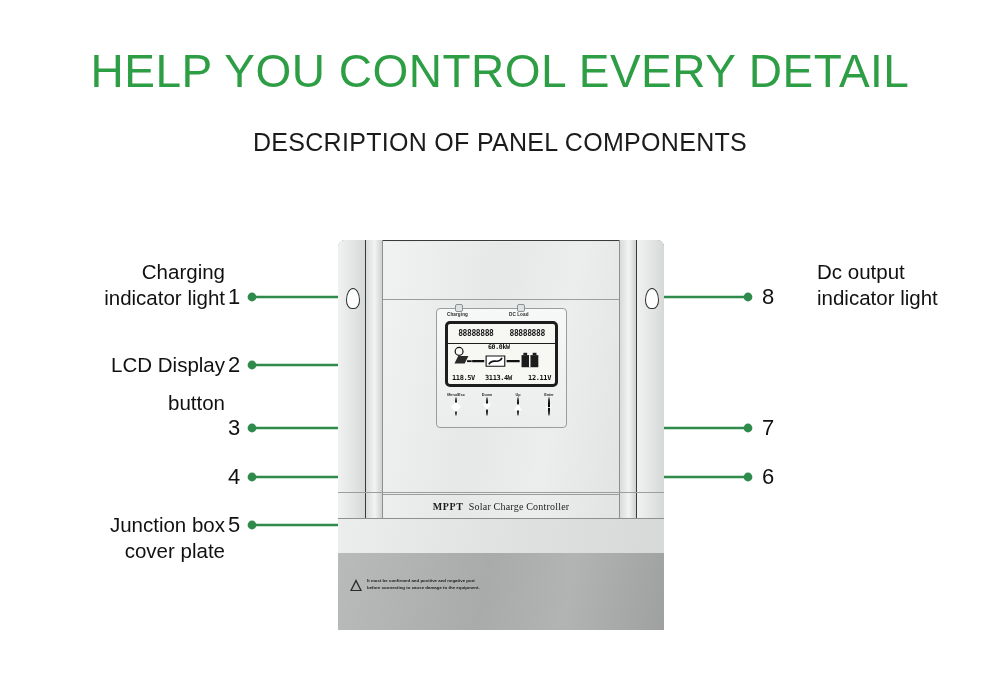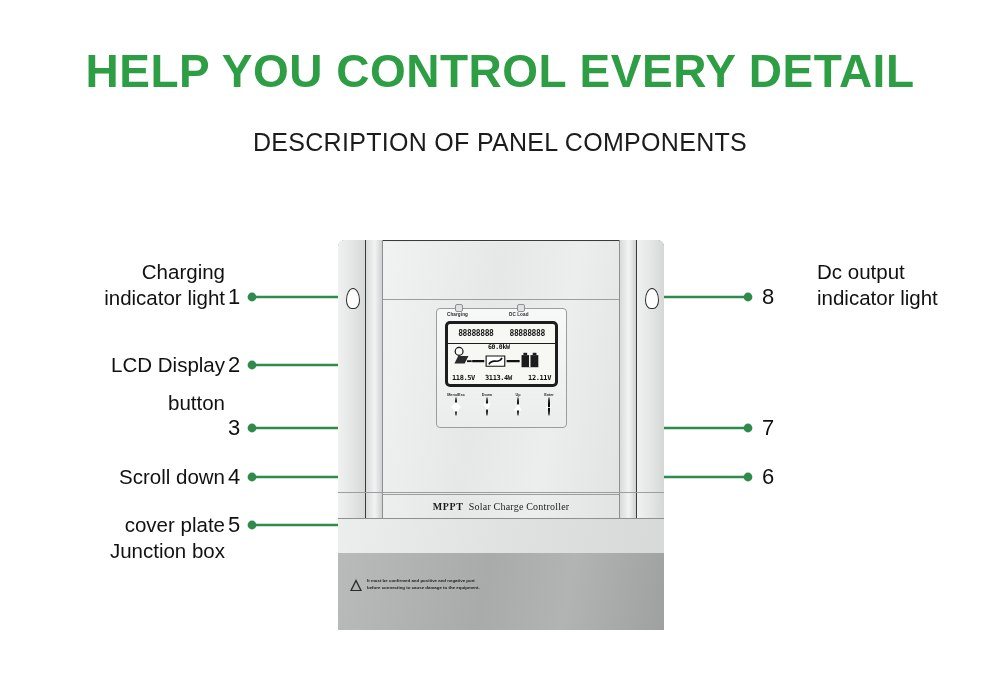--- a/index.html
+++ b/index.html
@@ -11,21 +11,21 @@
     overflow:hidden;
     position:relative;
   }
   #stage{position:absolute;left:0;top:0;width:1000px;height:688px;}
 
   
   .title{
     position:absolute;left:0;top:44px;width:1000px;
     text-align:center;
     font-size:46px;
-    font-weight:bold;
+    font-weight:normal;
     letter-spacing:0.5px;
     color:#2e9e45;
     font-family:"Liberation Sans", sans-serif;
   }
   .subtitle{
     position:absolute;left:0;top:128px;width:1000px;
     text-align:center;
     font-size:25px;
     font-weight:normal;
     letter-spacing:0.3px;
@@ -217,28 +217,25 @@
   <div class="callout left" style="left:40px;top:352px;width:185px;">
     <div>LCD Display</div>
   </div>
   <div class="num" style="left:228px;top:352px;">2</div>
 
   <div class="callout left" style="left:40px;top:390px;width:185px;">
     <div>button</div>
   </div>
   <div class="num" style="left:228px;top:415px;">3</div>
 
-  <div class="callout left" style="left:40px;top:464px;width:185px;">
-    <div>Scroll down</div>
-  </div>
   <div class="num" style="left:228px;top:464px;">4</div>
 
   <div class="callout left" style="left:40px;top:512px;width:185px;">
+    <div>Junction box</div>
     <div>cover plate</div>
-    <div>Junction box</div>
   </div>
   <div class="num" style="left:228px;top:512px;">5</div>
 
   <div class="num" style="left:762px;top:284px;">8</div>
   <div class="callout right" style="left:784px;top:259px;width:200px;">
     <div>Dc output</div>
     <div>indicator light</div>
   </div>
 
   <div class="num" style="left:762px;top:415px;">7</div>

